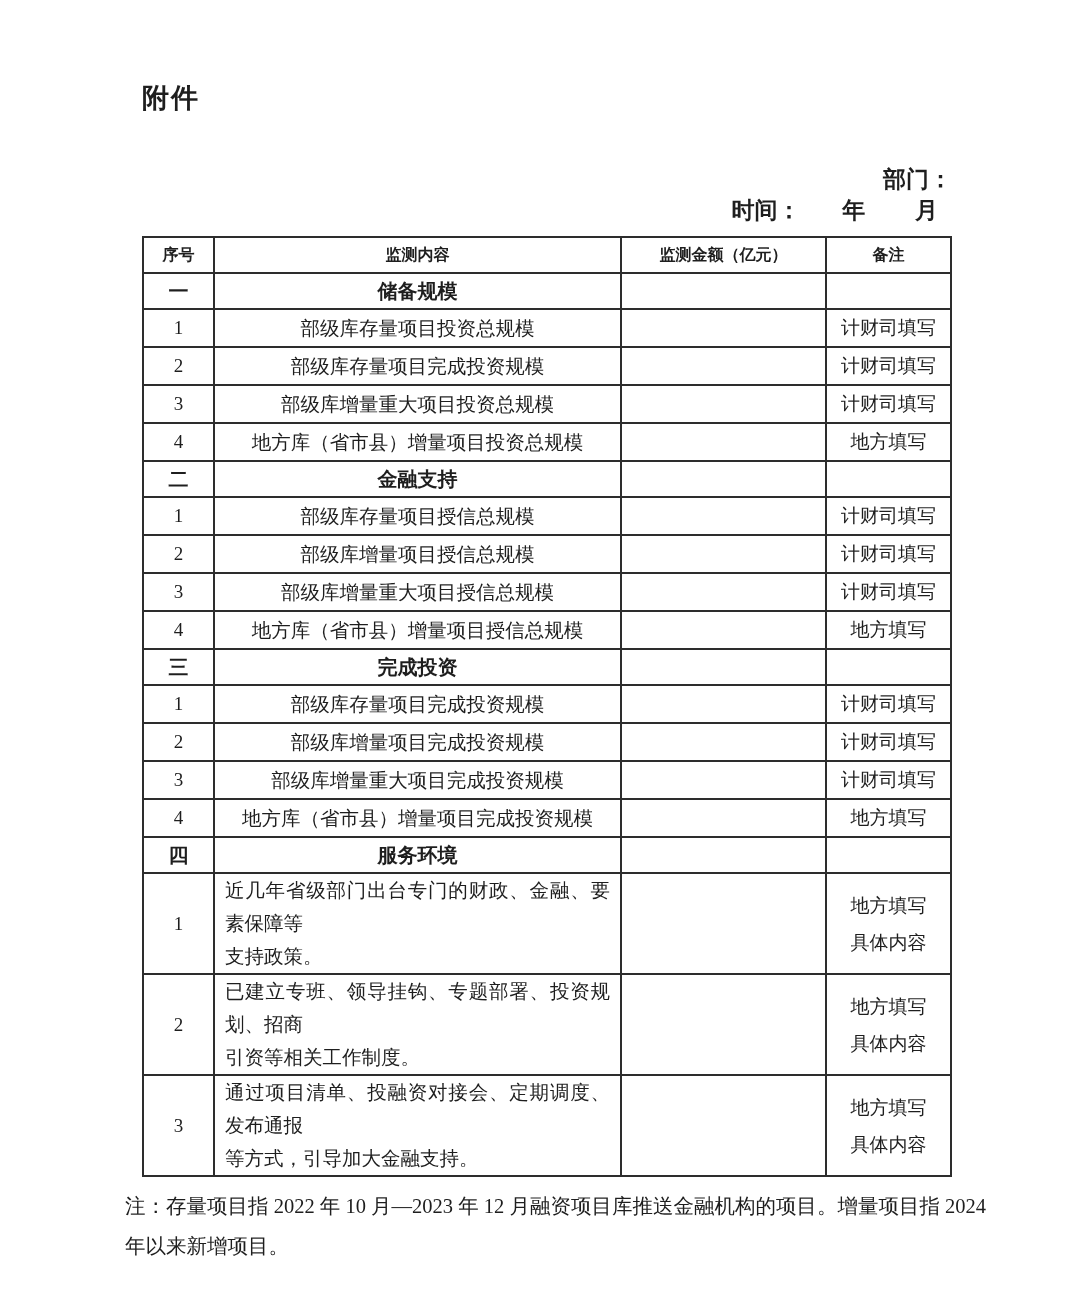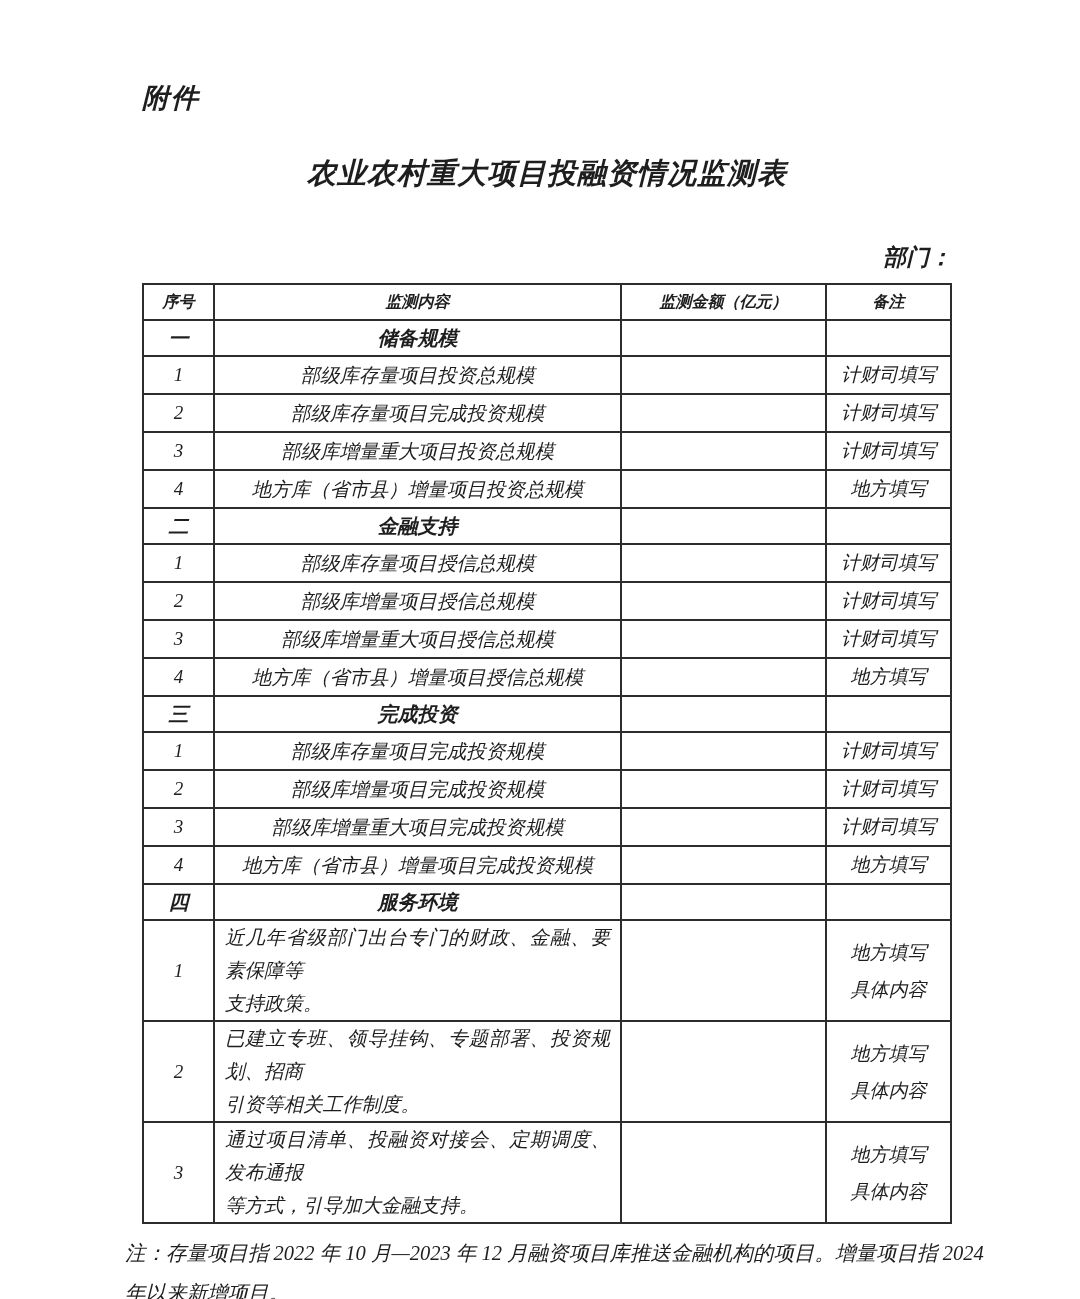--- a/index.html
+++ b/index.html
@@ -8,21 +8,20 @@
     background: #ffffff;
     color: #1e1e1e;
     font-family: "Liberation Serif", "DejaVu Serif", serif;
   }
   .page {
     position: relative;
     width: 1080px;
     height: 1299px;
     background: #ffffff;
     overflow: hidden;
-    font-style: italic;
   }
   .content {
     position: absolute;
     left: 142px;
     top: 0;
     width: 810px;
   }
   .hei {
     font-family: "Liberation Sans", "DejaVu Sans", sans-serif;
     font-weight: 700;
@@ -111,24 +110,28 @@
   }
 </style>
 </head>
 <body>
 
 <div class="page">
   <div class="content">
 
     <div class="attachment hei">附件</div>
 
-    <h1 class="doc-title hei">农业农村重大项目投融资情况监测表</h1>
 
     <div class="meta-row">
       <span class="hei">部门：</span>
+      <span class="time-group">
+        <span class="hei">时间：</span>
+        <span class="hei year-label">年</span>
+        <span class="hei month-label">月</span>
+      </span>
     </div>
 
     <table class="monitor">
       <colgroup>
         <col class="c-no">
         <col class="c-content">
         <col class="c-amount">
         <col class="c-remark">
       </colgroup>
       <thead>

